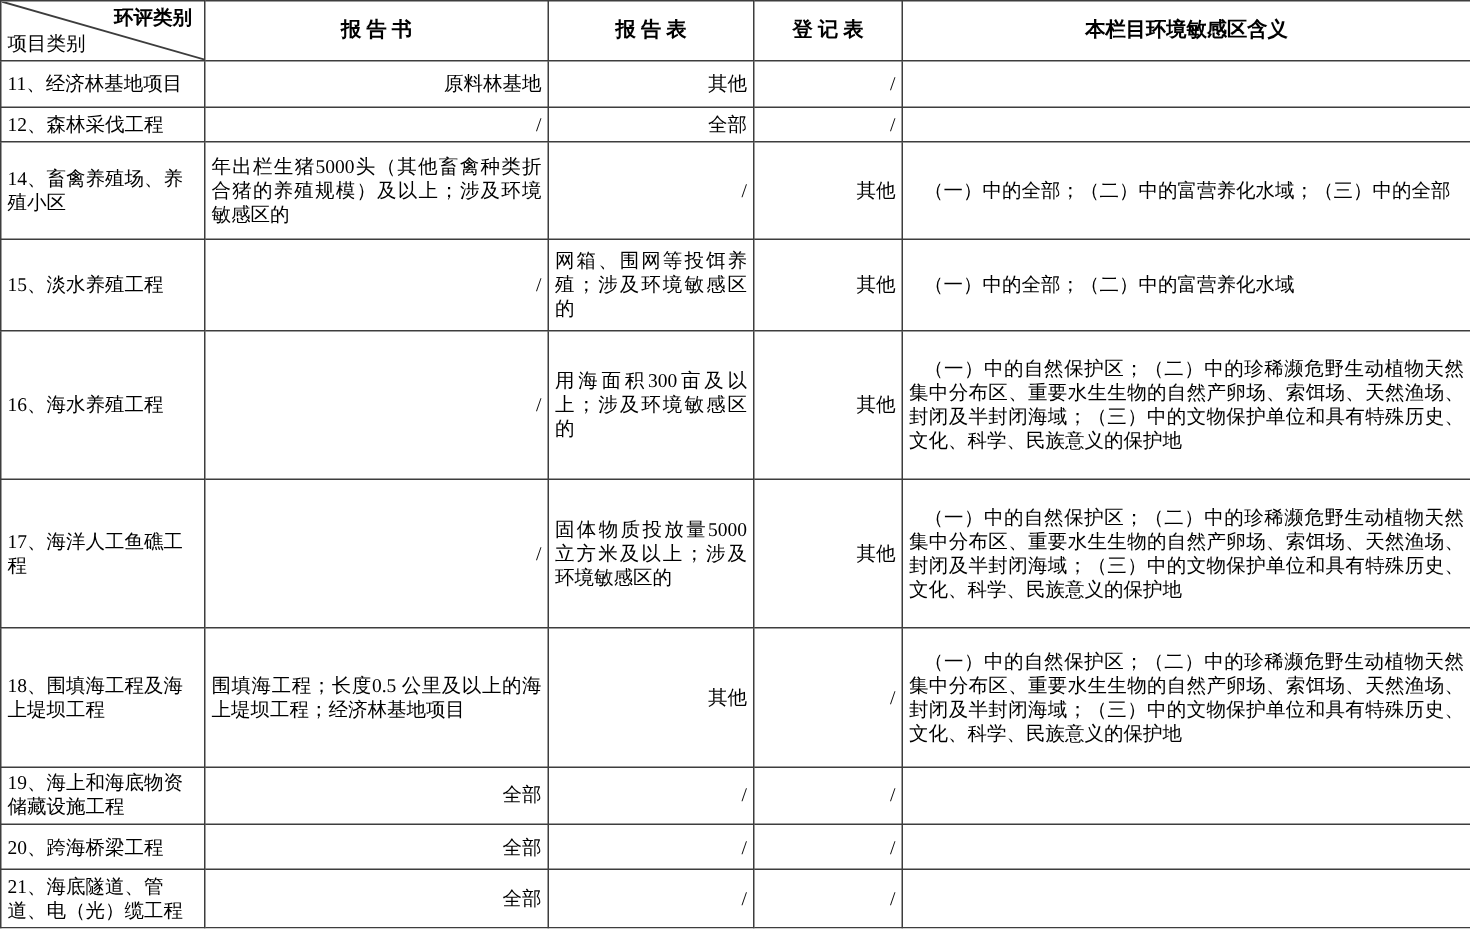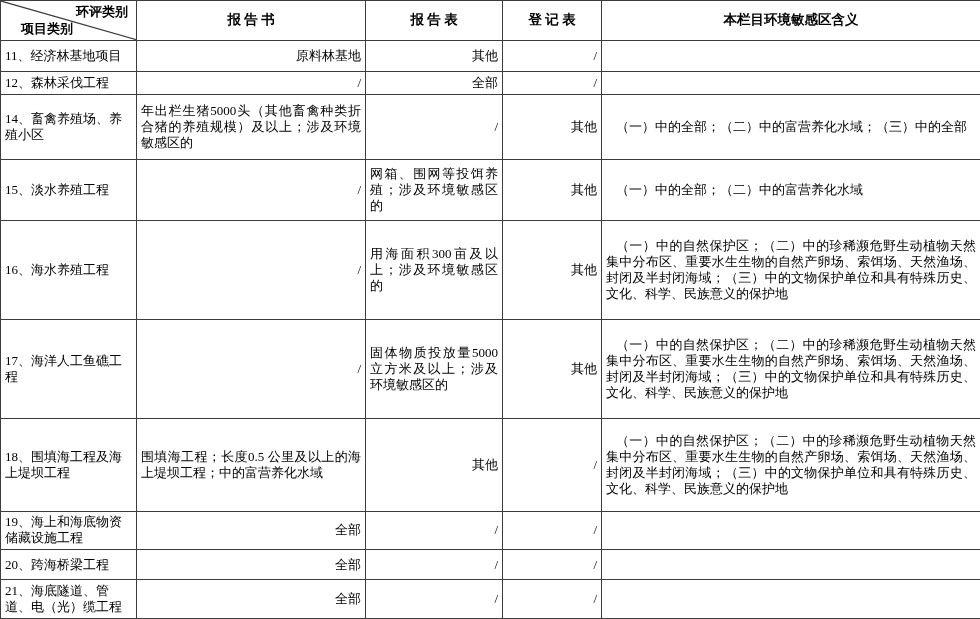--- a/index.html
+++ b/index.html
@@ -38,22 +38,22 @@
     position: absolute; left: 0; top: 0;
     width: 100%; height: 100%;
     display: block;
   }
   .diag svg.diag-line line { stroke: #3d3d3d; stroke-width: 1.2; }
   .corner-top {
     position: absolute; top: 3px; right: 8px;
     font-size: 13px; font-weight: bold;
   }
   .corner-bottom {
-    position: absolute; bottom: 3px; left: 20px;
-    font-size: 13px; font-weight: bold;
+    position: absolute; bottom: 3px; left: 4px;
+    font-size: 13px; font-weight: normal;
   }
 </style>
 </head>
 <body>
 
 <table class="eia">
   <colgroup>
     <col style="width:136px">
     <col style="width:229px">
     <col style="width:137px">
@@ -120,21 +120,21 @@
   <tr style="height:95px">
     <td class="cat">17、海洋人工鱼礁工程</td>
     <td class="c">/</td>
     <td class="j">固体物质投放量5000 立方米及以上；涉及环境敏感区的</td>
     <td class="c">其他</td>
     <td class="p">（一）中的自然保护区；（二）中的珍稀濒危野生动植物天然集中分布区、重要水生生物的自然产卵场、索饵场、天然渔场、封闭及半封闭海域；（三）中的文物保护单位和具有特殊历史、文化、科学、民族意义的保护地</td>
   </tr>
 
   <tr style="height:89px">
     <td class="cat">18、围填海工程及海上堤坝工程</td>
-    <td class="j">围填海工程；长度0.5 公里及以上的海上堤坝工程；中的富营养化水域</td>
+    <td class="j">围填海工程；长度0.5 公里及以上的海上堤坝工程；经济林基地项目</td>
     <td class="c">其他</td>
     <td class="c">/</td>
     <td class="p">（一）中的自然保护区；（二）中的珍稀濒危野生动植物天然集中分布区、重要水生生物的自然产卵场、索饵场、天然渔场、封闭及半封闭海域；（三）中的文物保护单位和具有特殊历史、文化、科学、民族意义的保护地</td>
   </tr>
 
   <tr style="height:33px">
     <td class="cat">19、海上和海底物资储藏设施工程</td>
     <td class="c">全部</td>
     <td class="c">/</td>
     <td class="c">/</td>

